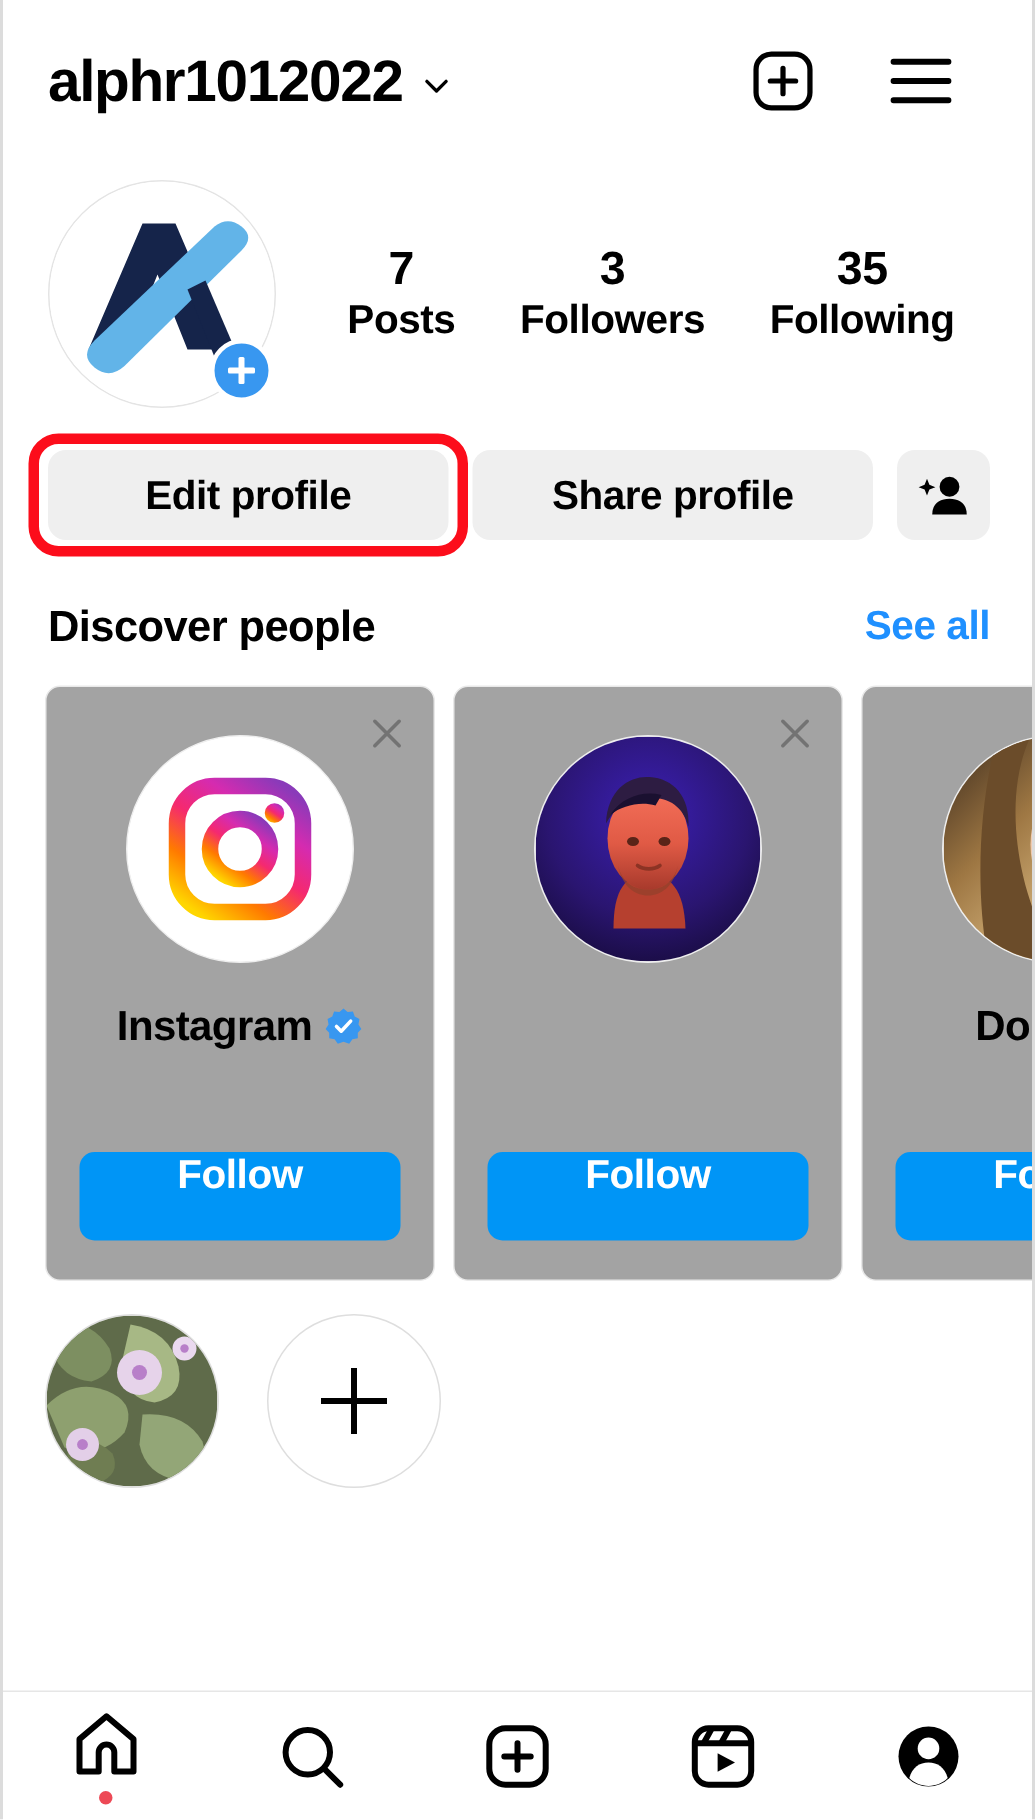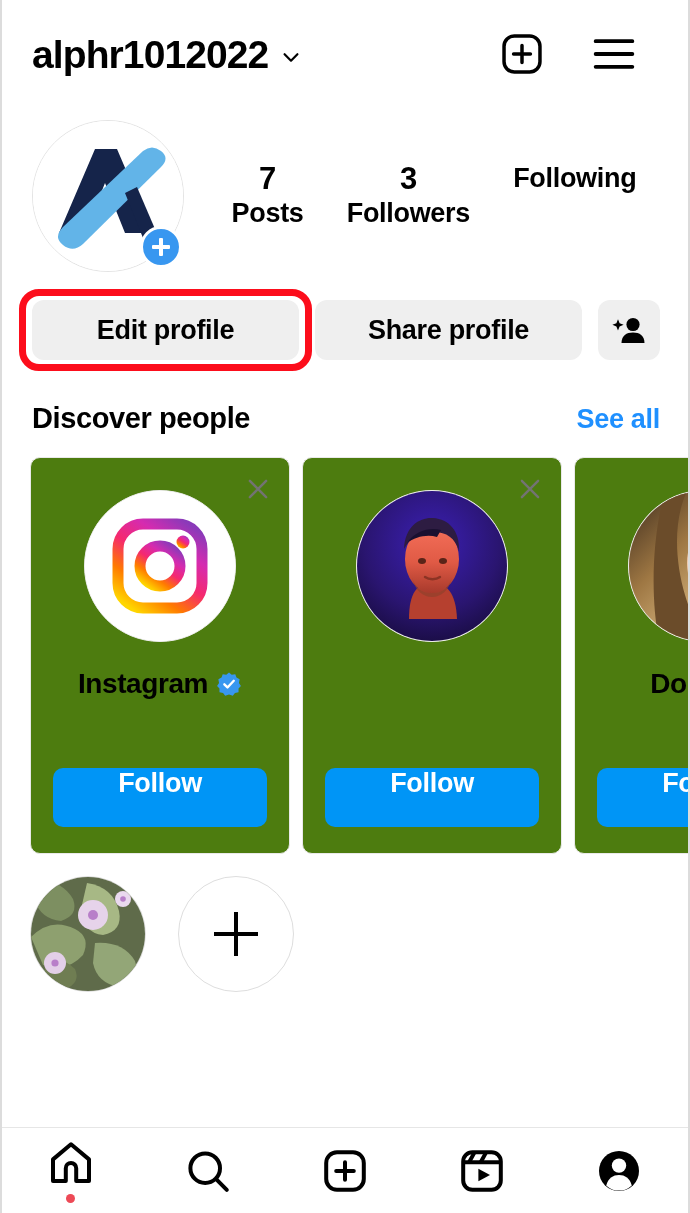--- a/index.html
+++ b/index.html
@@ -168,21 +168,21 @@
     width: calc(100% + 26px);
     height: calc(100% + 22px);
     border: 7px solid #fc0d1b;
     border-radius: 20px;
     pointer-events: none;
   }
 
   
   .discover-head {
     display: flex;
-    align-items: flex-end;
+    align-items: flex-start;
     justify-content: space-between;
     padding: 38px 28px 0 30px;
   }
   .discover-title {
     font-size: 29px;
     font-weight: bold;
     color: #000;
     letter-spacing: -0.4px;
   }
   .see-all {
@@ -197,21 +197,21 @@
     gap: 12px;
     padding: 22px 0 0 28px;
     overflow: hidden;
   }
   .card {
     flex: none;
     width: 260px;
     height: 397px;
     border: 1.5px solid #e9e9e9;
     border-radius: 10px;
-    background: #4d7c0f;
+    background: #a3a3a3;
     position: relative;
     display: flex;
     flex-direction: column;
     align-items: center;
   }
   .card-close {
     position: absolute;
     top: 18px;
     right: 18px;
     width: 26px;
@@ -359,20 +359,21 @@
     <div class="stats">
       <div class="stat">
         <div class="stat-num">7</div>
         <div class="stat-label">Posts</div>
       </div>
       <div class="stat">
         <div class="stat-num">3</div>
         <div class="stat-label">Followers</div>
       </div>
       <div class="stat">
+        <div class="stat-num">35</div>
         <div class="stat-label">Following</div>
       </div>
     </div>
   </div>
 
 
   <div class="actions">
     <button class="btn-grey btn-edit">
       <span>Edit profile</span>
       <span class="highlight-box"></span>

